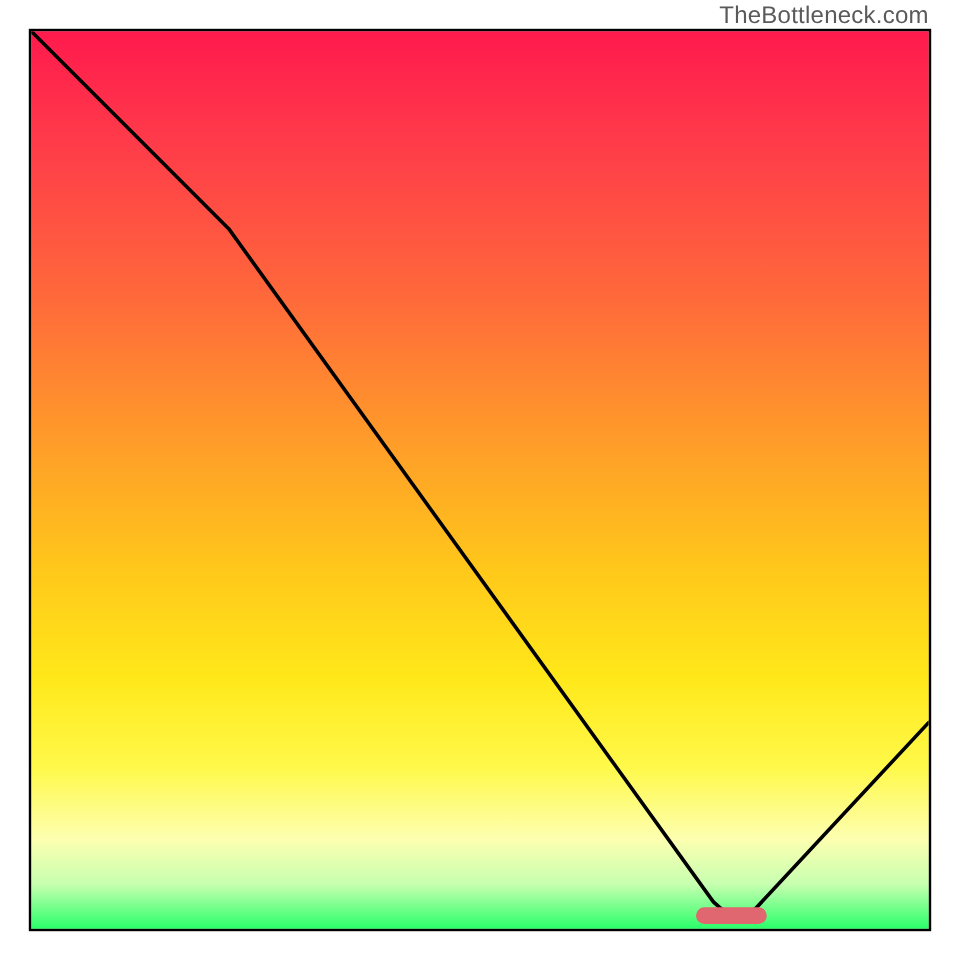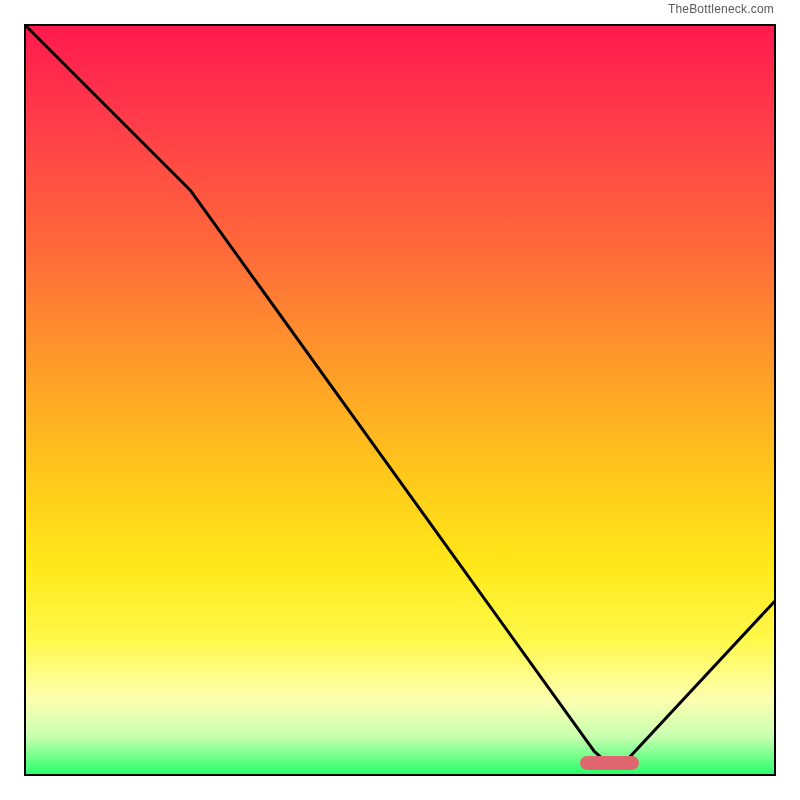--- a/index.html
+++ b/index.html
@@ -37,21 +37,21 @@
       #c8ffb0 95%,
       #2aff6a 100%
     );
     overflow: hidden;
   }
   .watermark {
     position: absolute;
     top: 2px;
     right: 26px;
     color: #5a5a5a;
-    font-size: 12px;
+    font-size: 20px;
     font-weight: 400;
     letter-spacing: 0.2px;
     user-select: none;
   }
   svg.curve {
     position: absolute;
     left: 0;
     top: 0;
     width: 100%;
     height: 100%;

